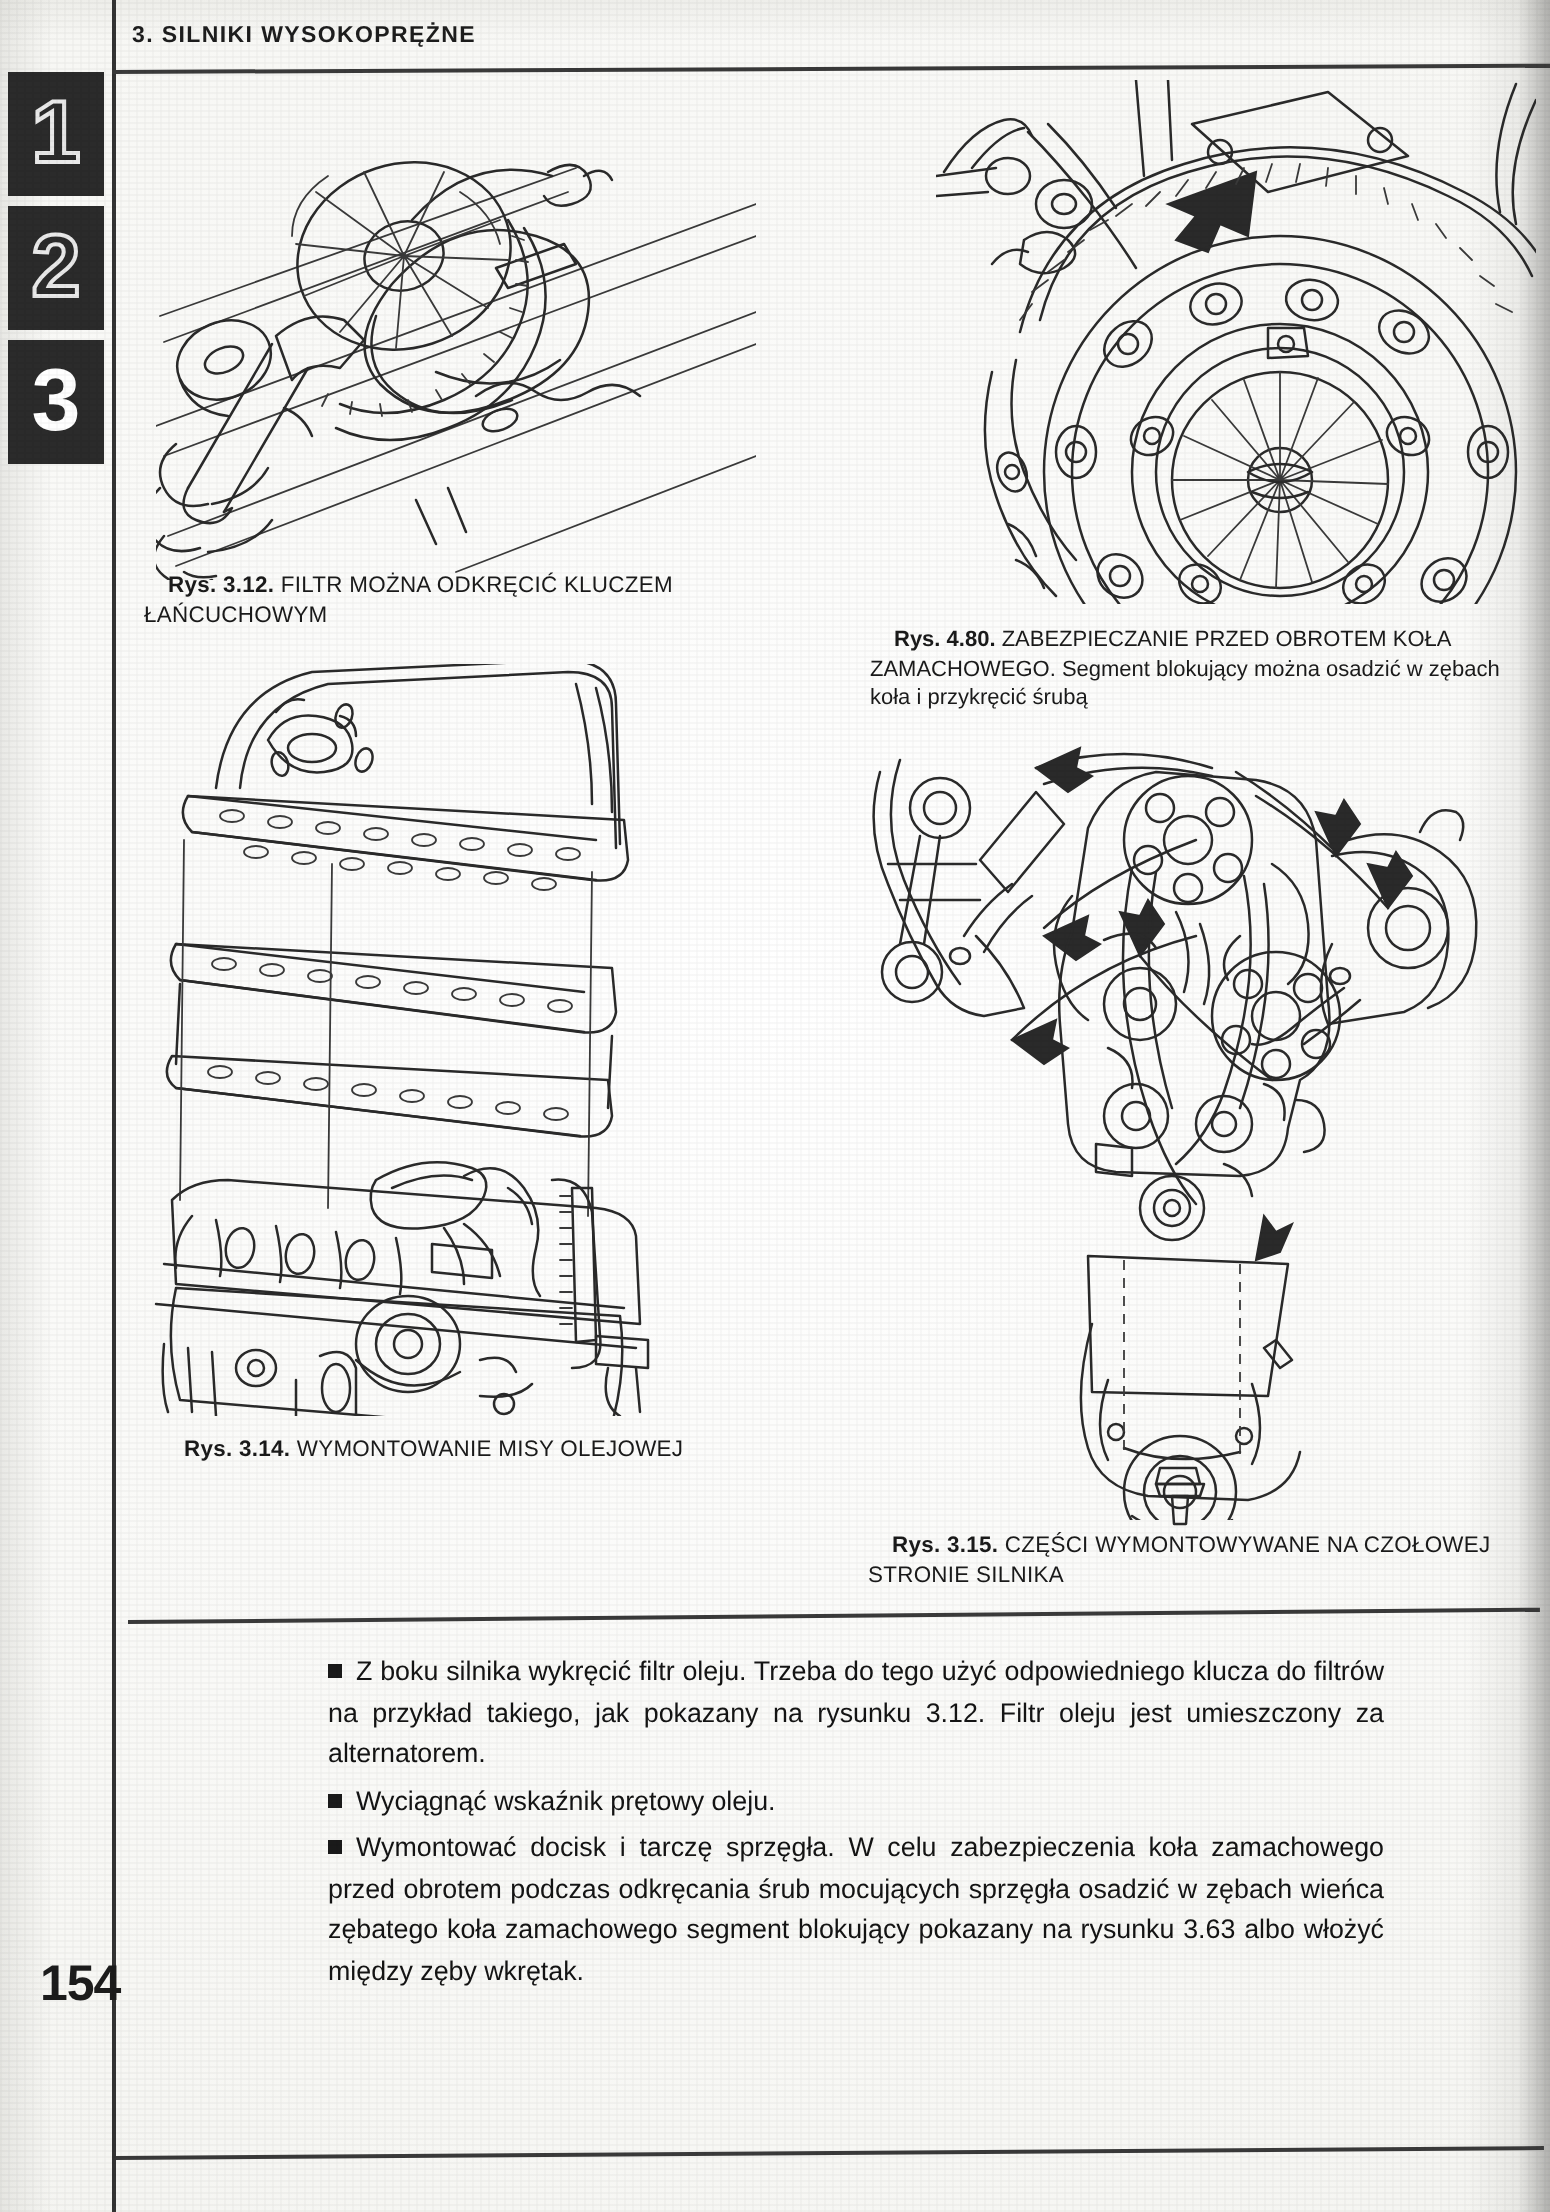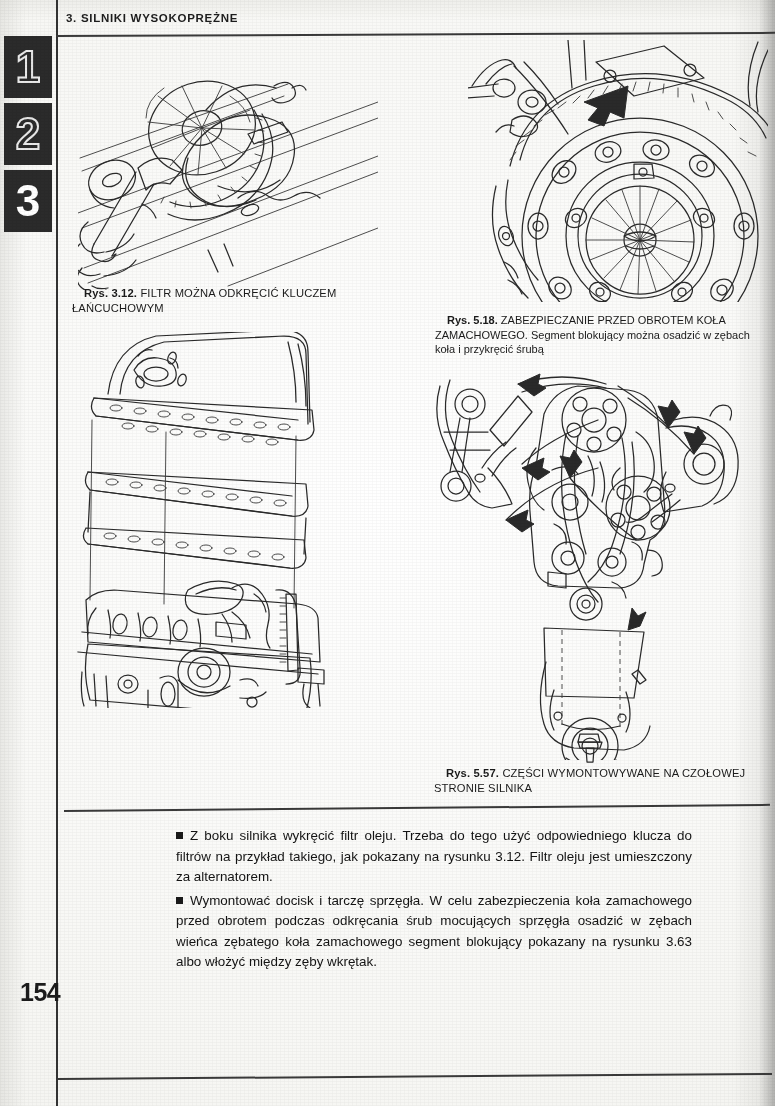--- a/index.html
+++ b/index.html
@@ -64,21 +64,21 @@
   .ink{fill:none;stroke:#2a2a2a;stroke-width:1.25;stroke-linecap:round;stroke-linejoin:round;}
   .ink-thin{fill:none;stroke:#3a3a3a;stroke-width:.9;stroke-linecap:round;stroke-linejoin:round;}
   .ink-fill{fill:#2a2a2a;stroke:#2a2a2a;stroke-width:1;}
   .ink-dash{fill:none;stroke:#3a3a3a;stroke-width:.9;stroke-dasharray:5 4;}
 
   
   .body-text{
     position:absolute;left:160px;top:826px;width:532px;
     font-size:13.4px;line-height:20.5px;color:#141414;text-align:justify;
   }
-  .body-text p{margin:0 0 3px 16px;text-indent:0;}
+  .body-text p{margin:0 0 3px 4px;text-indent:0;}
   .bullet{display:inline-block;width:7px;height:7px;background:#1a1a1a;margin-right:7px;vertical-align:1px;}
 </style>
 </head>
 <body>
 
 <div class="page">
 
   <div class="paper-tint"></div>
 
   <div class="v-rule" style="left:56px;top:0;width:1.6px;height:1106px;background:#343434;"></div>
@@ -292,21 +292,21 @@
         <path d="M40 140 q-6 30 4 56 q10 26 26 44"></path>
         <path d="M28 146 q-8 34 2 62 q10 30 30 50"></path>
         <ellipse cx="38" cy="196" rx="10" ry="7" transform="rotate(70 38 196)"></ellipse>
         <circle cx="38" cy="196" r="3.5"></circle>
         <path d="M36 222 q10 4 14 16 M40 240 q10 4 14 14"></path>
       </g>
     </svg>
   </div>
 
   <div class="cap cap-mixed" style="left:435px;top:313px;width:330px;">
-    <span class="lead">Rys. 5.18.</span>
+    <span class="lead">Rys. 4.80.</span>
     <span>ZABEZPIECZANIE PRZED OBROTEM KOŁA ZAMACHOWEGO.</span><span> Segment blokujący można osadzić w zębach koła i przykręcić śrubą</span>
   </div>
 
   <div class="fig" style="left:72px;top:332px;">
     <svg width="322" height="376" viewBox="0 0 322 376">
 
       <g class="ink">
         <path d="M48 62 q4 -42 44 -52 l120 -6 q22 0 22 18 l2 70"></path>
         <path d="M36 62 q6 -48 48 -58 l126 -6 q26 0 26 22 l2 70"></path>
         <path d="M226 12 q8 30 8 62 M216 10 q8 30 8 60"></path>
@@ -421,20 +421,24 @@
         <path d="M76 358 l0 18 M88 346 q14 -6 18 6 l0 24"></path>
         <ellipse cx="96" cy="362" rx="7" ry="12"></ellipse>
         <path d="M168 348 q14 -4 18 6 M168 366 q18 2 26 -6"></path>
         <ellipse cx="180" cy="370" rx="5" ry="5"></ellipse>
         <path d="M226 336 l26 2 l0 14 l-26 -2 z"></path>
         <path d="M232 352 q-4 18 6 24 M246 352 l2 22"></path>
       </g>
     </svg>
   </div>
 
+  <div class="cap cap-upper" style="left:80px;top:718px;width:340px;">
+    <span class="lead">Rys. 3.14.</span>
+    <span>WYMONTOWANIE MISY OLEJOWEJ</span>
+  </div>
 
   <div class="fig" style="left:422px;top:372px;">
     <svg width="340" height="388" viewBox="0 0 340 388">
 
       <g class="ink">
         <path d="M18 14 q-8 28 4 56 q10 26 24 50 q8 14 24 16 l20 -4 q-8 -20 -24 -36"></path>
         <path d="M28 8 q-10 30 2 60 q12 30 28 52"></path>
         <path d="M96 24 l-28 34 l14 16 l28 -34 z"></path>
         <circle cx="48" cy="32" r="15"></circle>
         <circle cx="48" cy="32" r="8"></circle>
@@ -559,27 +563,30 @@
     <svg width="40" height="34" viewBox="0 0 40 34">
       <g class="ink">
         <path d="M10 4 l18 0 l2 8 l-22 0 z"></path>
         <path d="M8 12 l24 0 l-2 6 l-20 0 z"></path>
         <path d="M16 18 l8 0 l-1 14 l-6 0 z"></path>
       </g>
     </svg>
   </div>
 
   <div class="cap cap-upper" style="left:434px;top:766px;width:335px;">
-    <span class="lead">Rys. 5.57.</span>
+    <span class="lead">Rys. 3.15.</span>
     <span>CZĘŚCI WYMONTOWYWANE NA CZOŁOWEJ STRONIE SILNIKA</span>
   </div>
 
   <div class="body-text">
     <p>
       <span class="bullet"></span><span>Z boku silnika wykręcić filtr oleju. Trzeba do tego użyć odpowiedniego klucza do filtrów na przykład takiego, jak pokazany na rysunku 3.12. Filtr oleju jest umieszczony za alternatorem.</span>
     </p>
     <p>
+      <span class="bullet"></span><span>Wyciągnąć wskaźnik prętowy oleju.</span>
+    </p>
+    <p>
       <span class="bullet"></span><span>Wymontować docisk i tarczę sprzęgła. W celu zabezpieczenia koła zamachowego przed obrotem podczas odkręcania śrub mocujących sprzęgła osadzić w zębach wieńca zębatego koła zamachowego segment blokujący pokazany na rysunku 3.63 albo włożyć między zęby wkrętak.</span>
     </p>
   </div>
 
   <div class="grain"></div>
 </div>
 
 </body></html>

